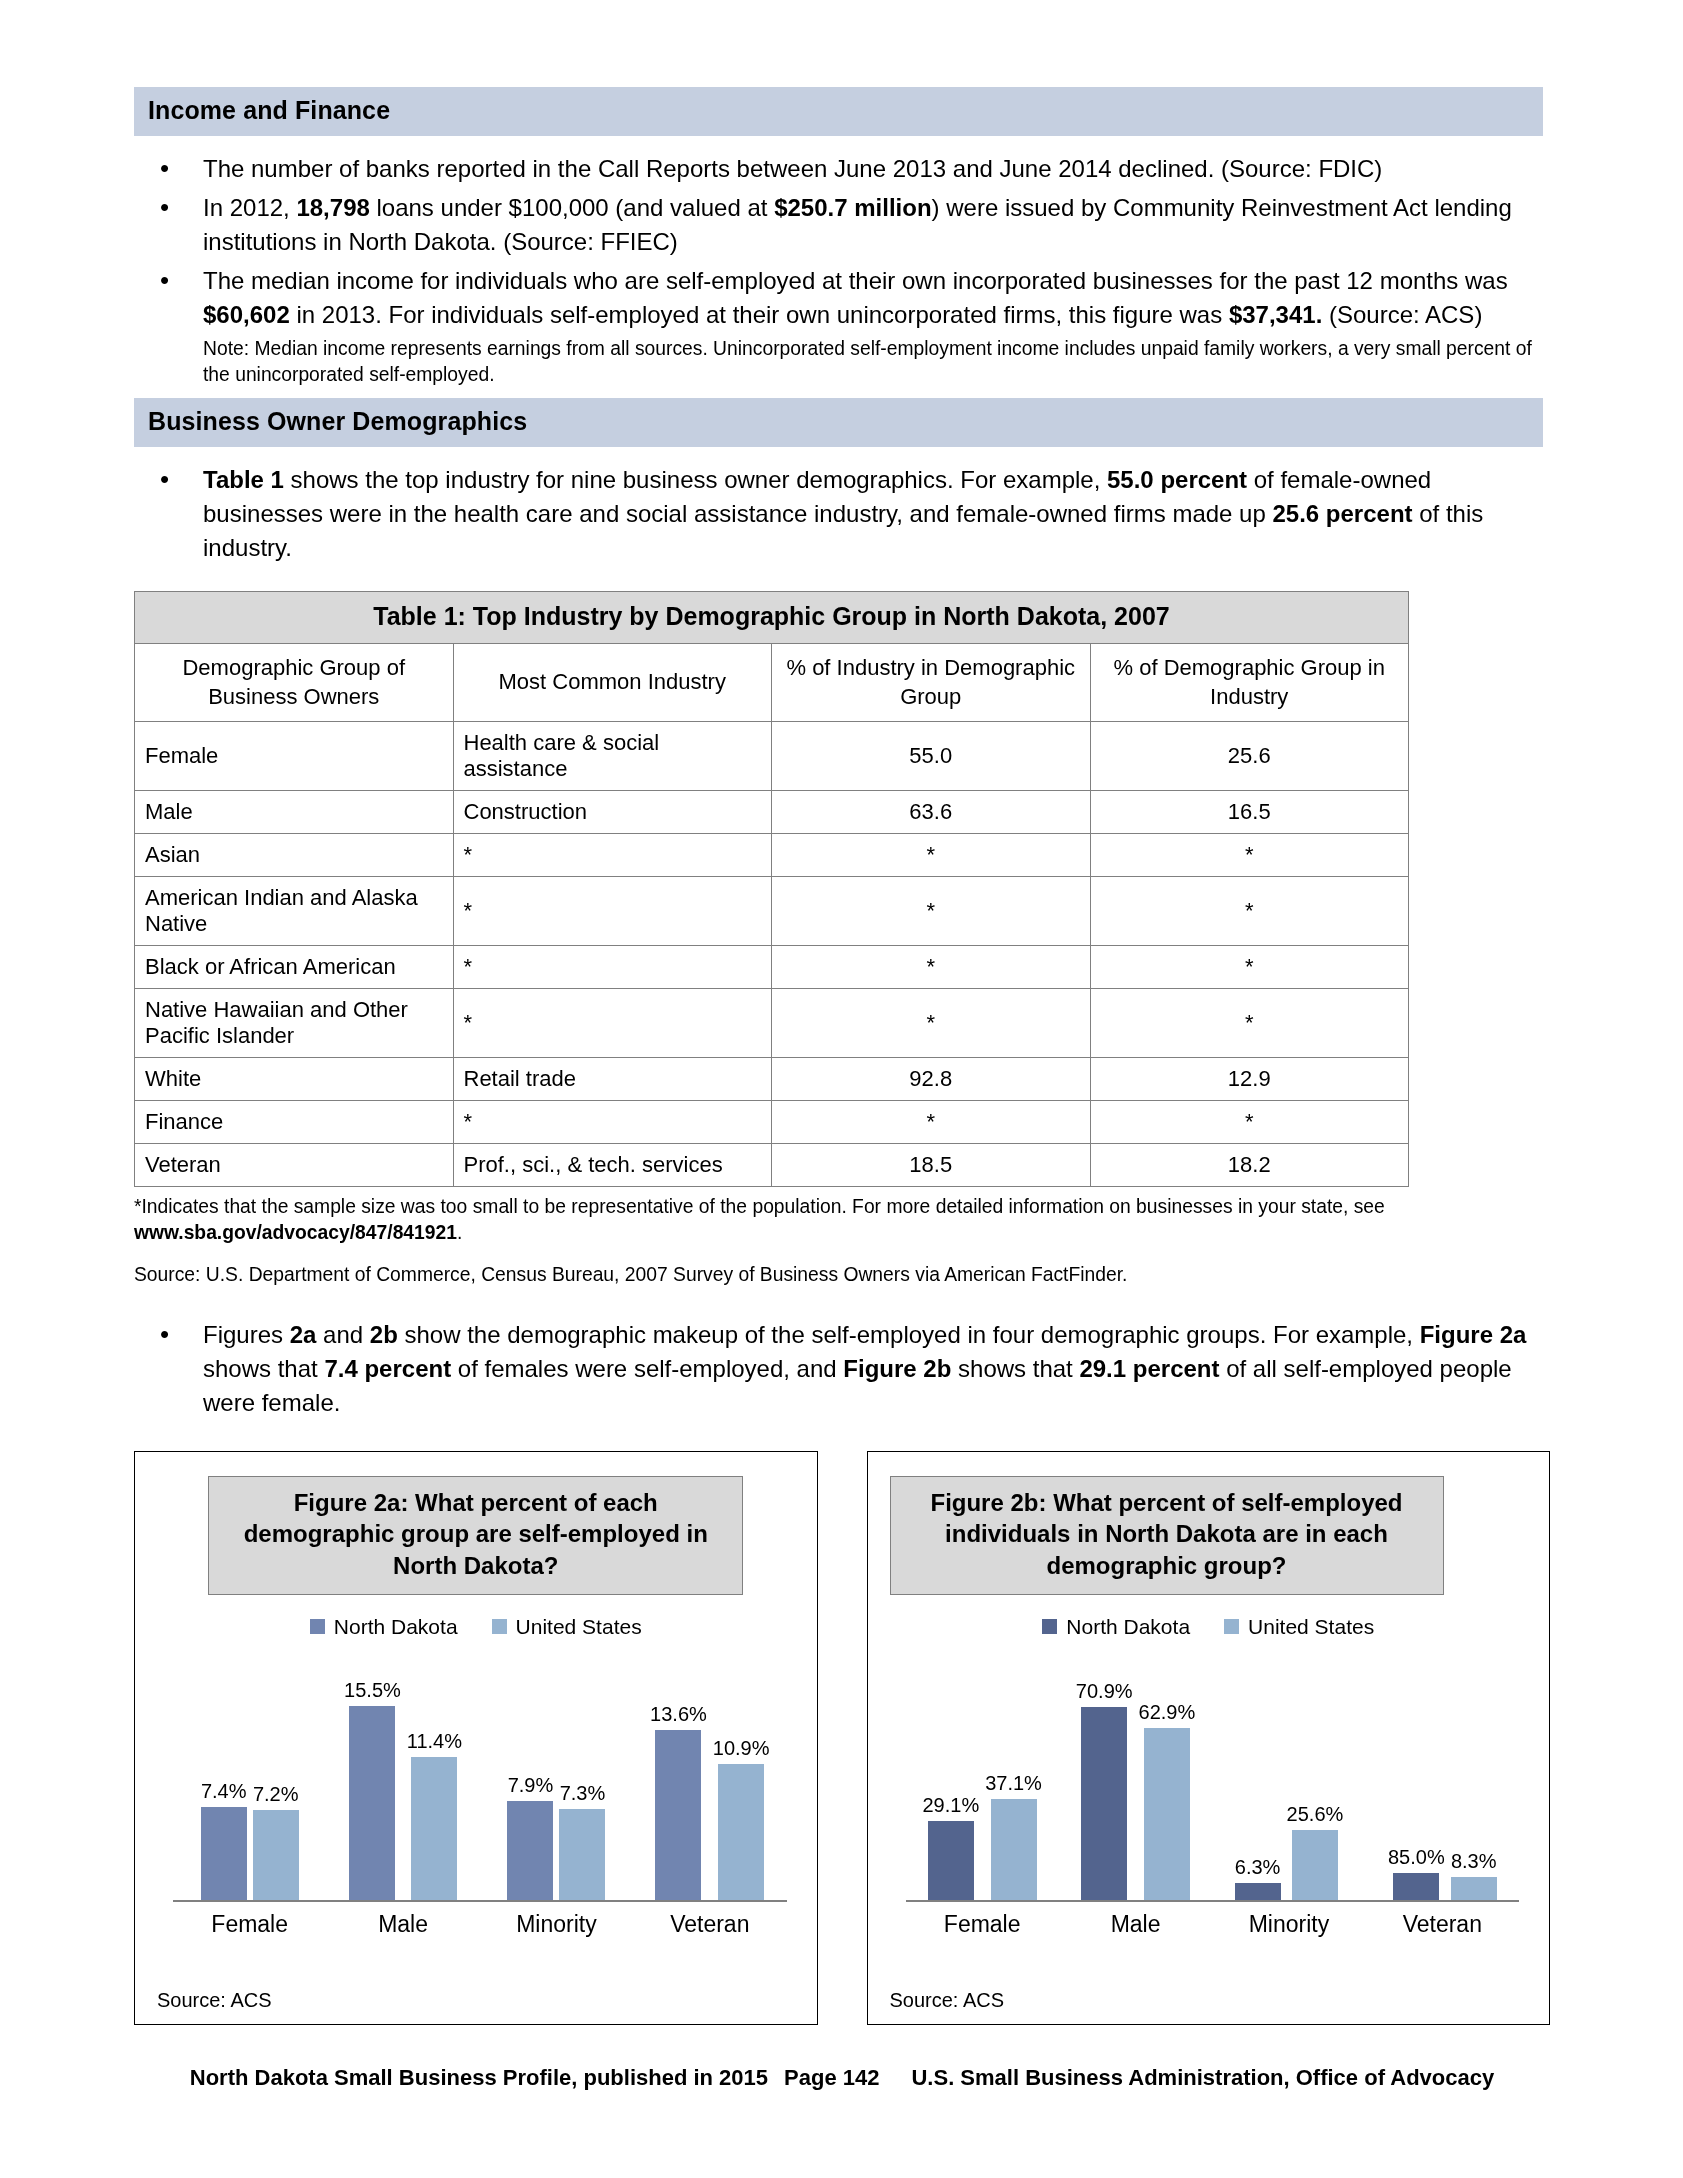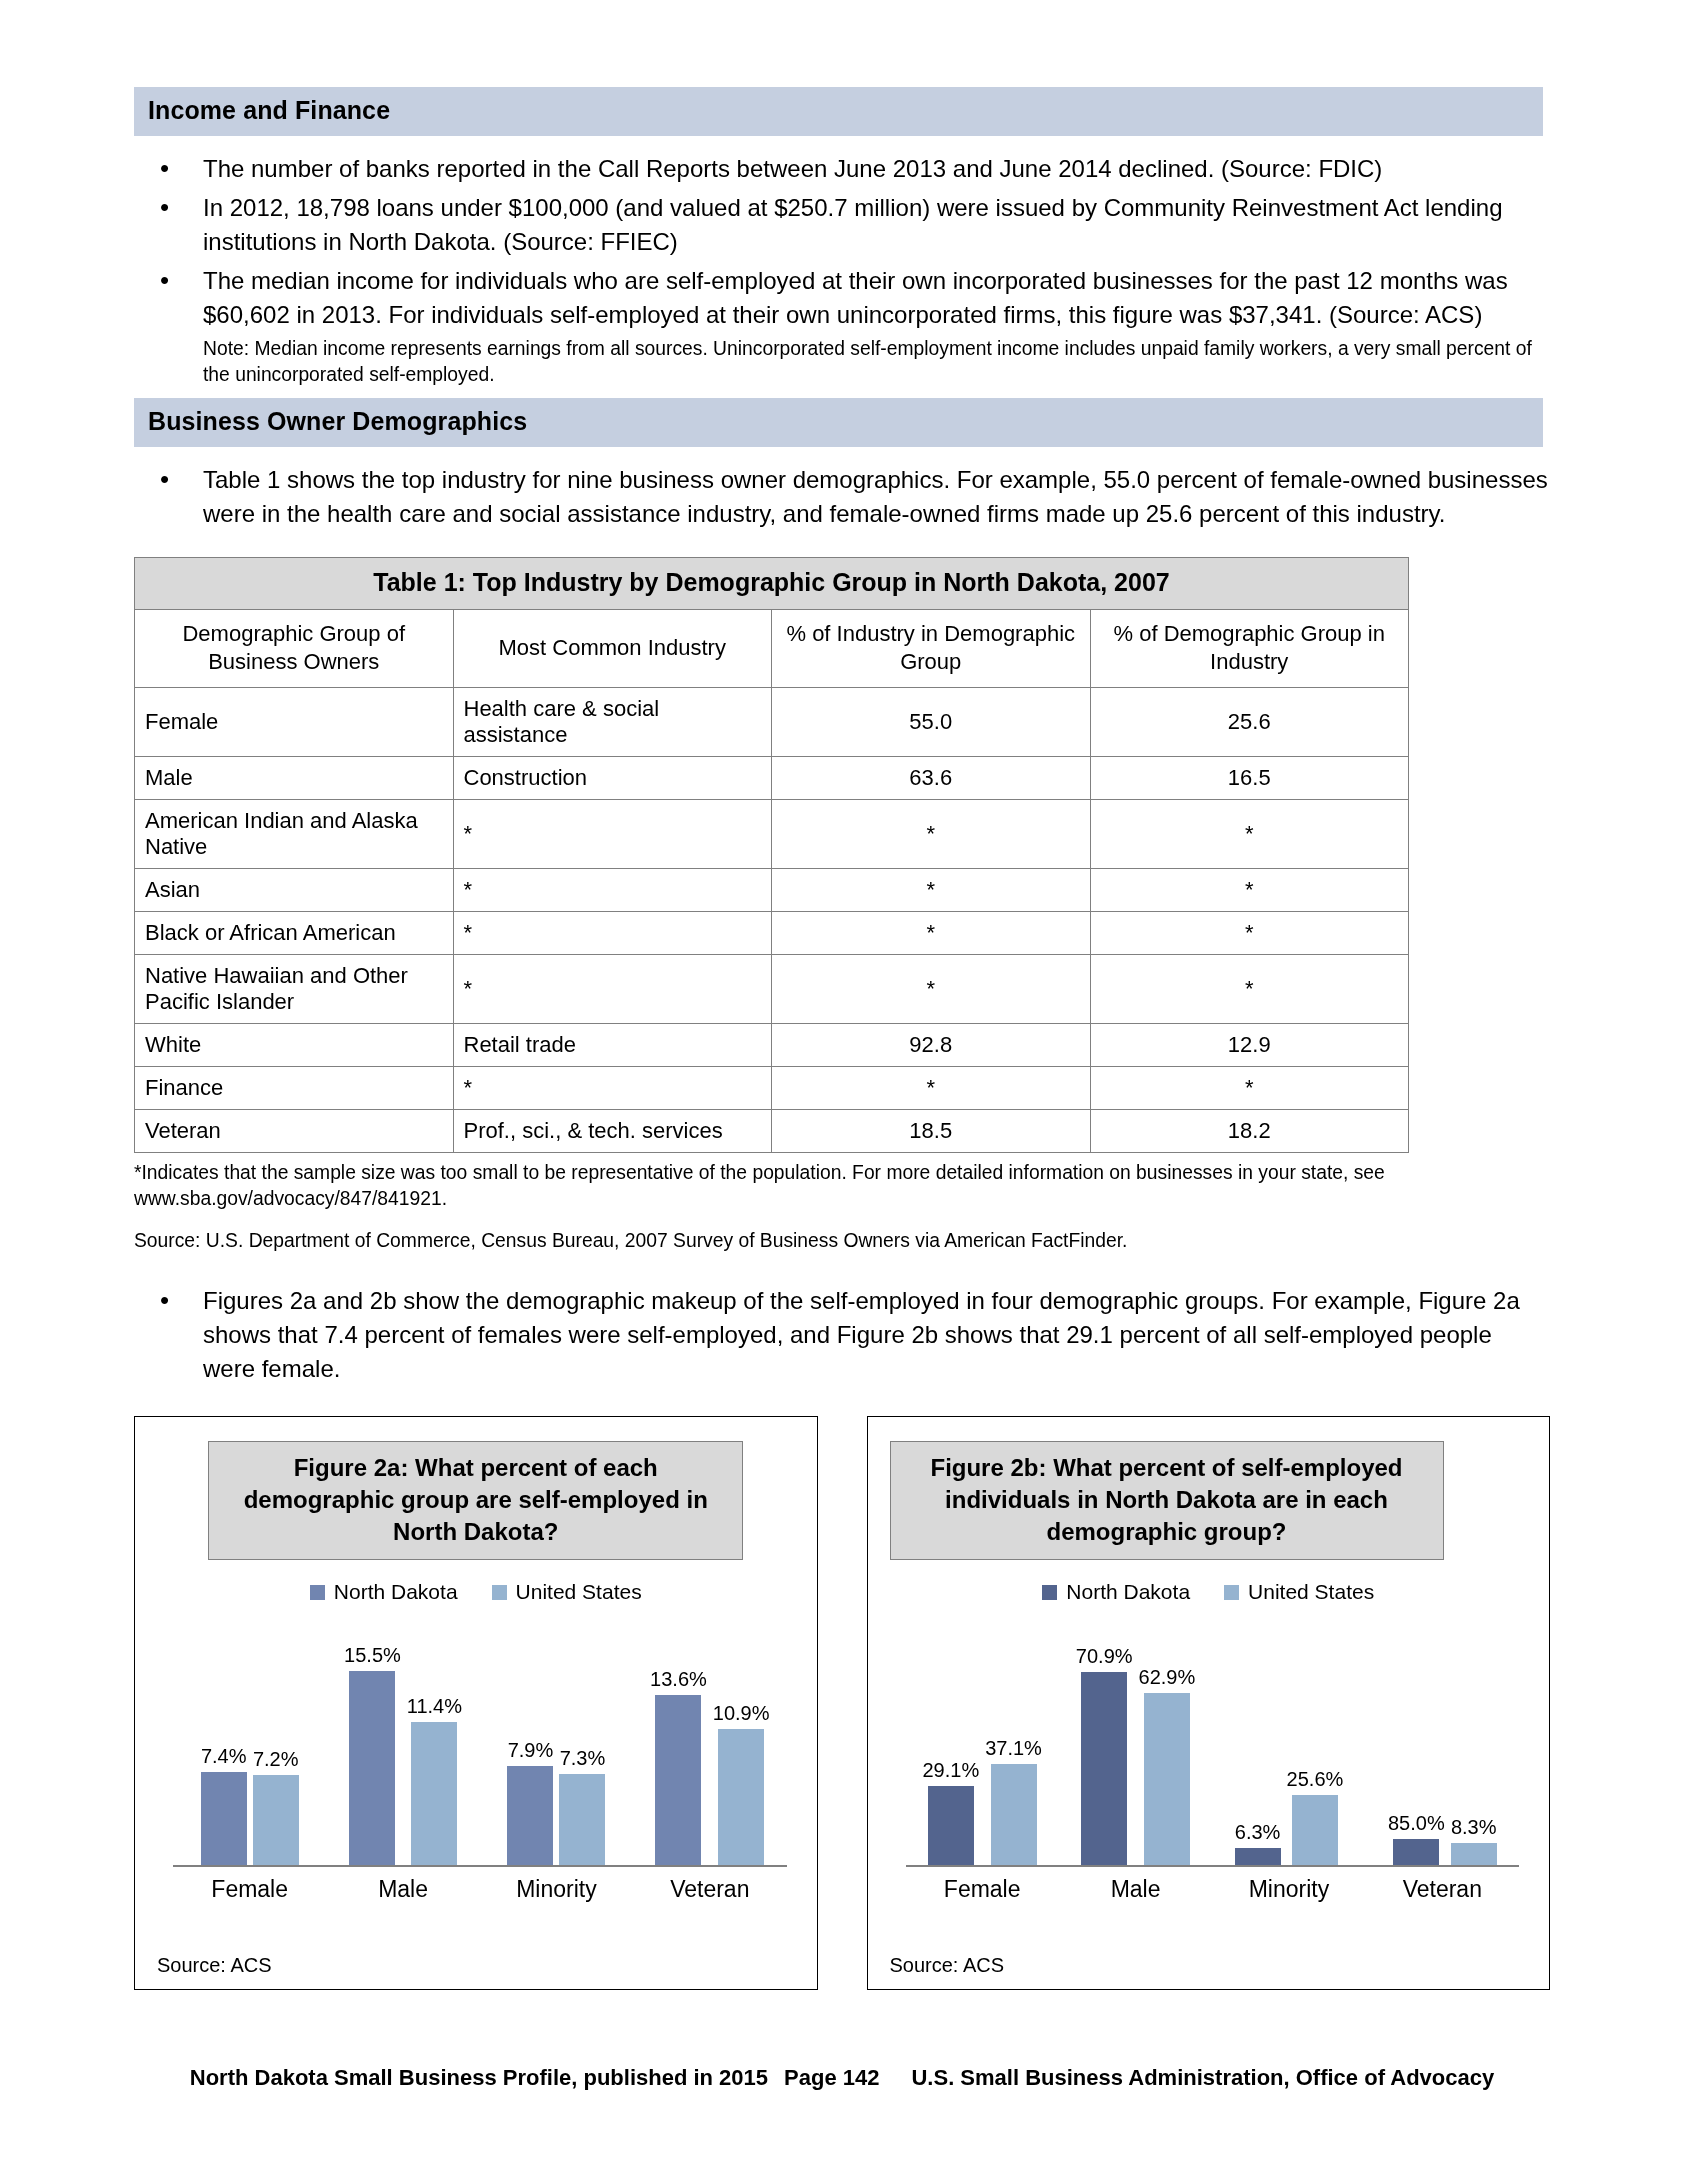--- a/index.html
+++ b/index.html
@@ -53,21 +53,21 @@
     line-height: 1.42;
     margin-bottom: 5px;
   }
   ul.bullets > li::before {
     content: "\2022";
     position: absolute;
     left: 26px;
     top: -2px;
     font-size: 26px;
   }
-  .b { font-weight: normal; }
+  .b { font-weight: bold; }
 
   .note {
     font-size: 19.3px;
     line-height: 1.33;
     margin-top: 4px;
   }
 
   
   table.t1 {
     border-collapse: collapse;
@@ -267,27 +267,27 @@
             <td class="c">55.0</td>
             <td class="c">25.6</td>
           </tr>
           <tr>
             <td class="l">Male</td>
             <td class="l">Construction</td>
             <td class="c">63.6</td>
             <td class="c">16.5</td>
           </tr>
           <tr>
+            <td class="l">Asian</td>
+            <td class="l">*</td>
+            <td class="c">*</td>
+            <td class="c">*</td>
+          </tr>
+          <tr>
             <td class="l">American Indian and Alaska Native</td>
-            <td class="l">*</td>
-            <td class="c">*</td>
-            <td class="c">*</td>
-          </tr>
-          <tr>
-            <td class="l">Asian</td>
             <td class="l">*</td>
             <td class="c">*</td>
             <td class="c">*</td>
           </tr>
           <tr>
             <td class="l">Black or African American</td>
             <td class="l">*</td>
             <td class="c">*</td>
             <td class="c">*</td>
           </tr>

